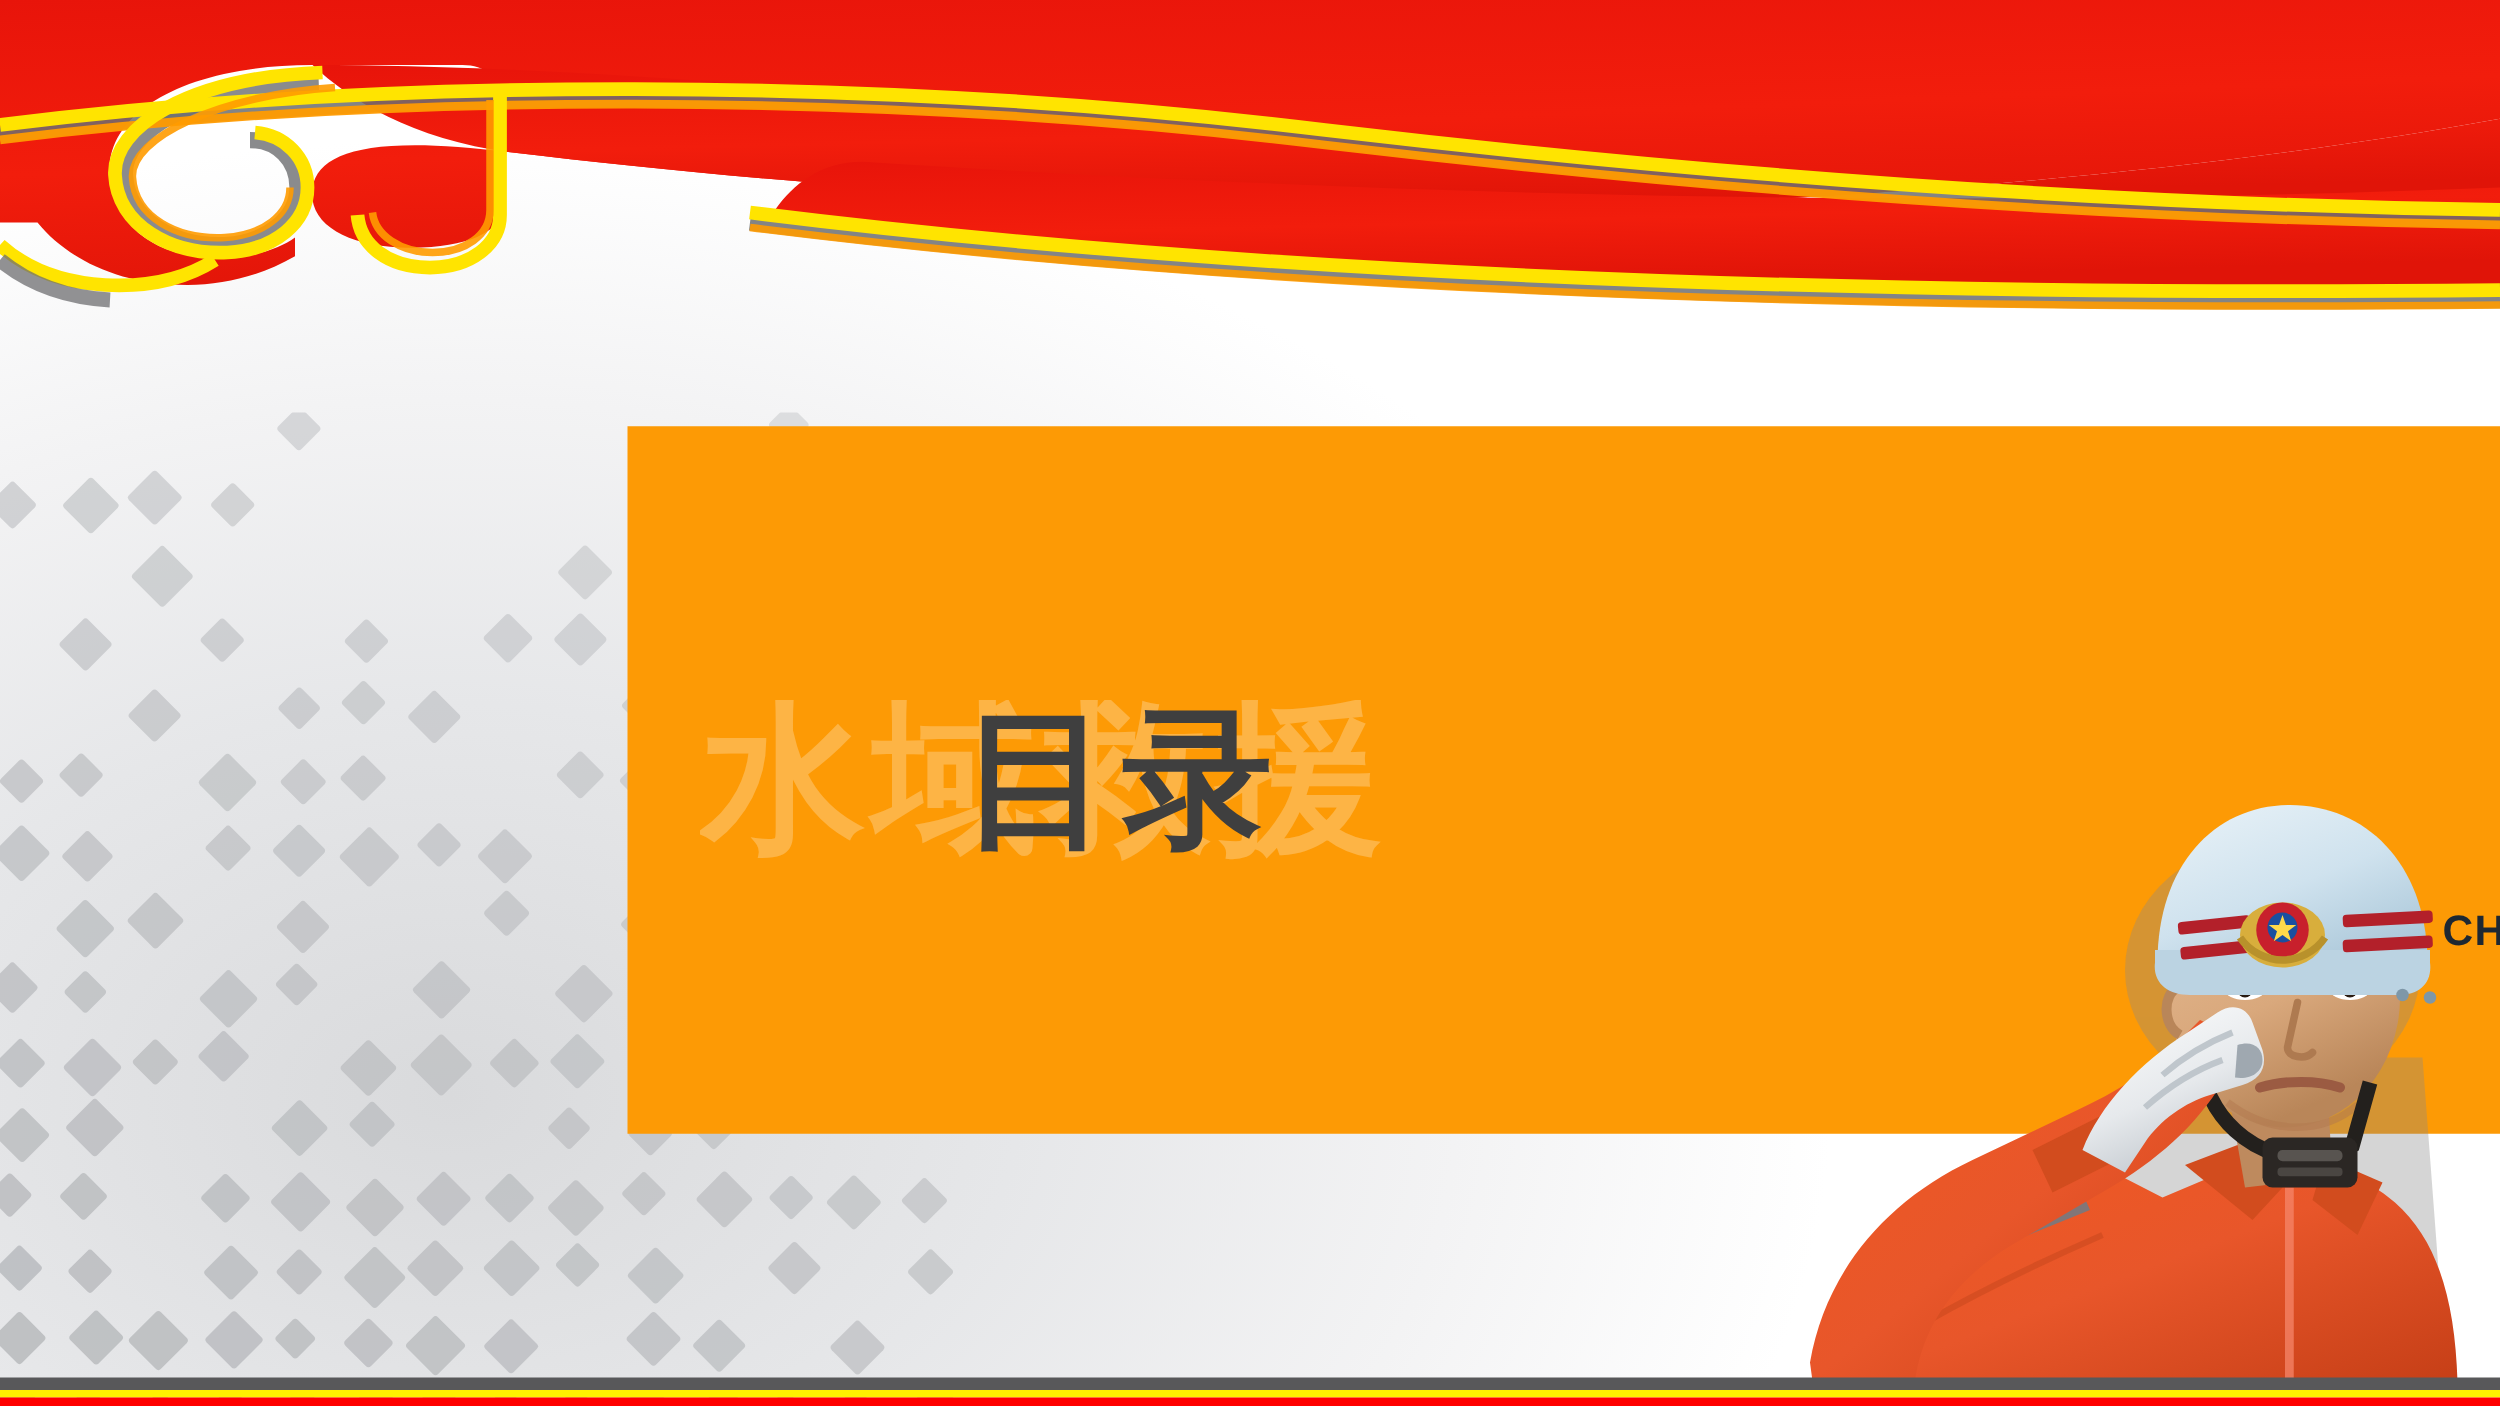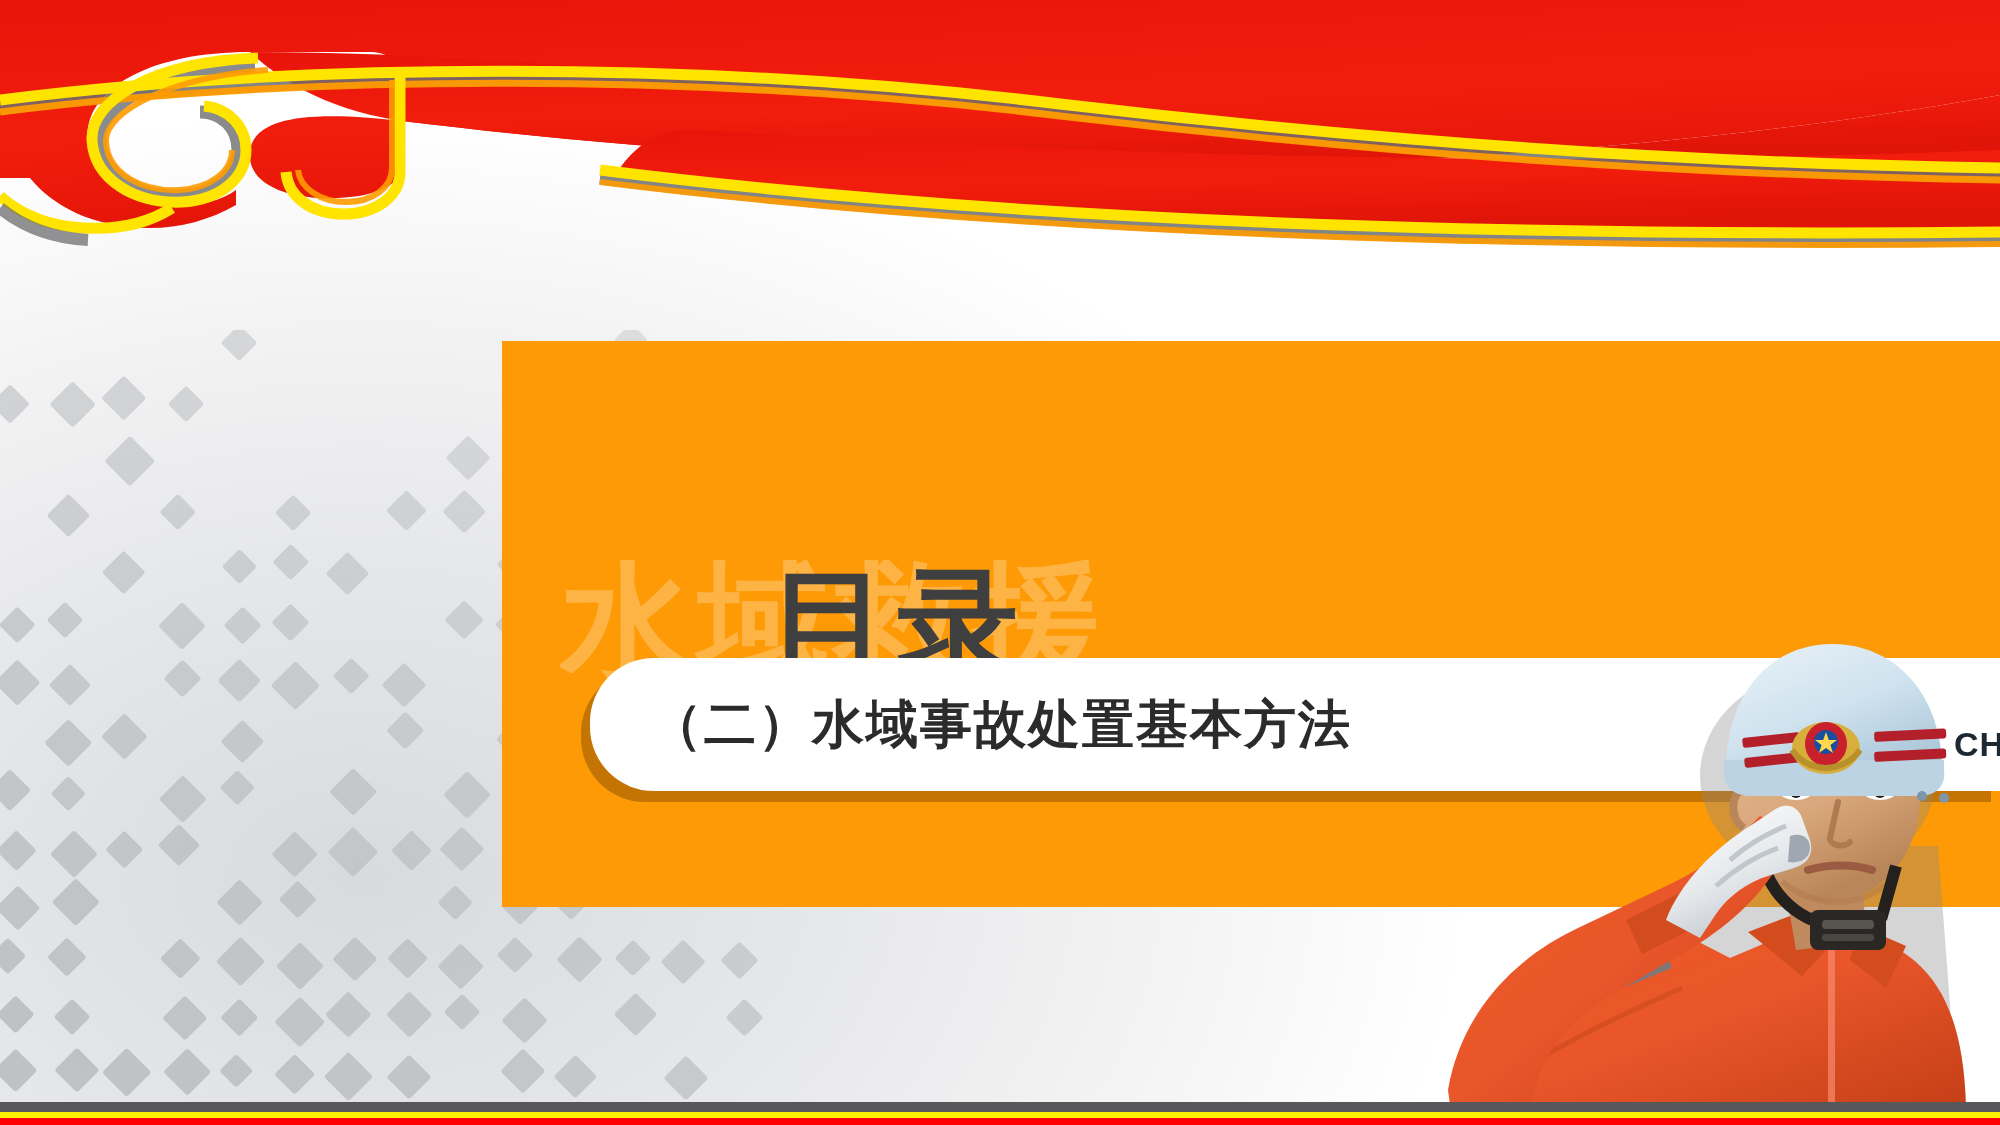--- a/index.html
+++ b/index.html
@@ -353,23 +353,20 @@
 
   <div class="orange-panel"></div>
 
   <div class="watermark">
     <span>水域救援</span>
   </div>
 
   <div class="mulu">目录</div>
 
 
-  <div class="item-bar row2">
-    <span class="item-label">（二）水域事故处置基本方法</span>
-  </div>
 
   <div class="photo">
     <svg width="570" height="485" viewBox="0 0 570 485" xmlns="http://www.w3.org/2000/svg">
       <defs>
         <linearGradient id="helm" x1="0" y1="0" x2="0.6" y2="1">
           <stop offset="0%" stop-color="#EAF3F8"></stop>
           <stop offset="55%" stop-color="#CFE2EE"></stop>
           <stop offset="100%" stop-color="#A9C6D8"></stop>
         </linearGradient>
         <linearGradient id="suit" x1="0" y1="0" x2="1" y2="1">

